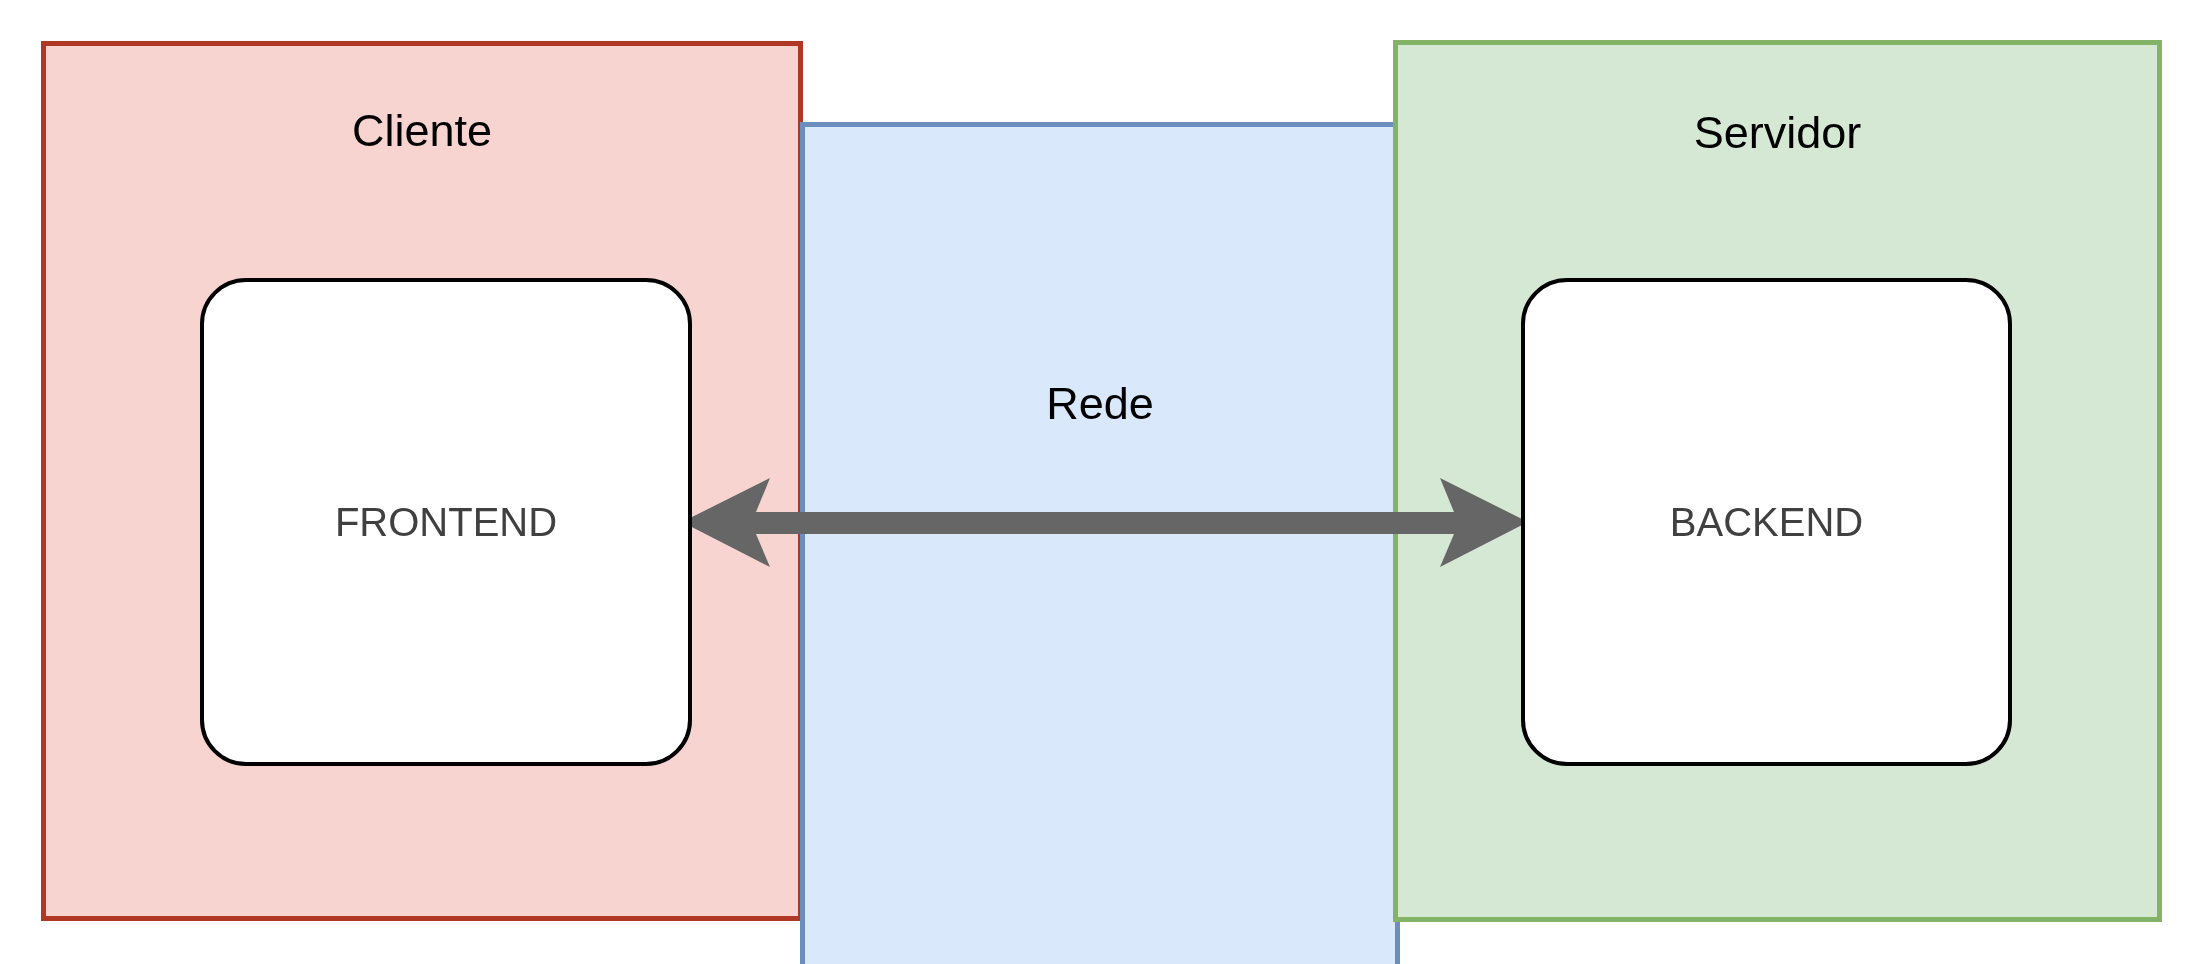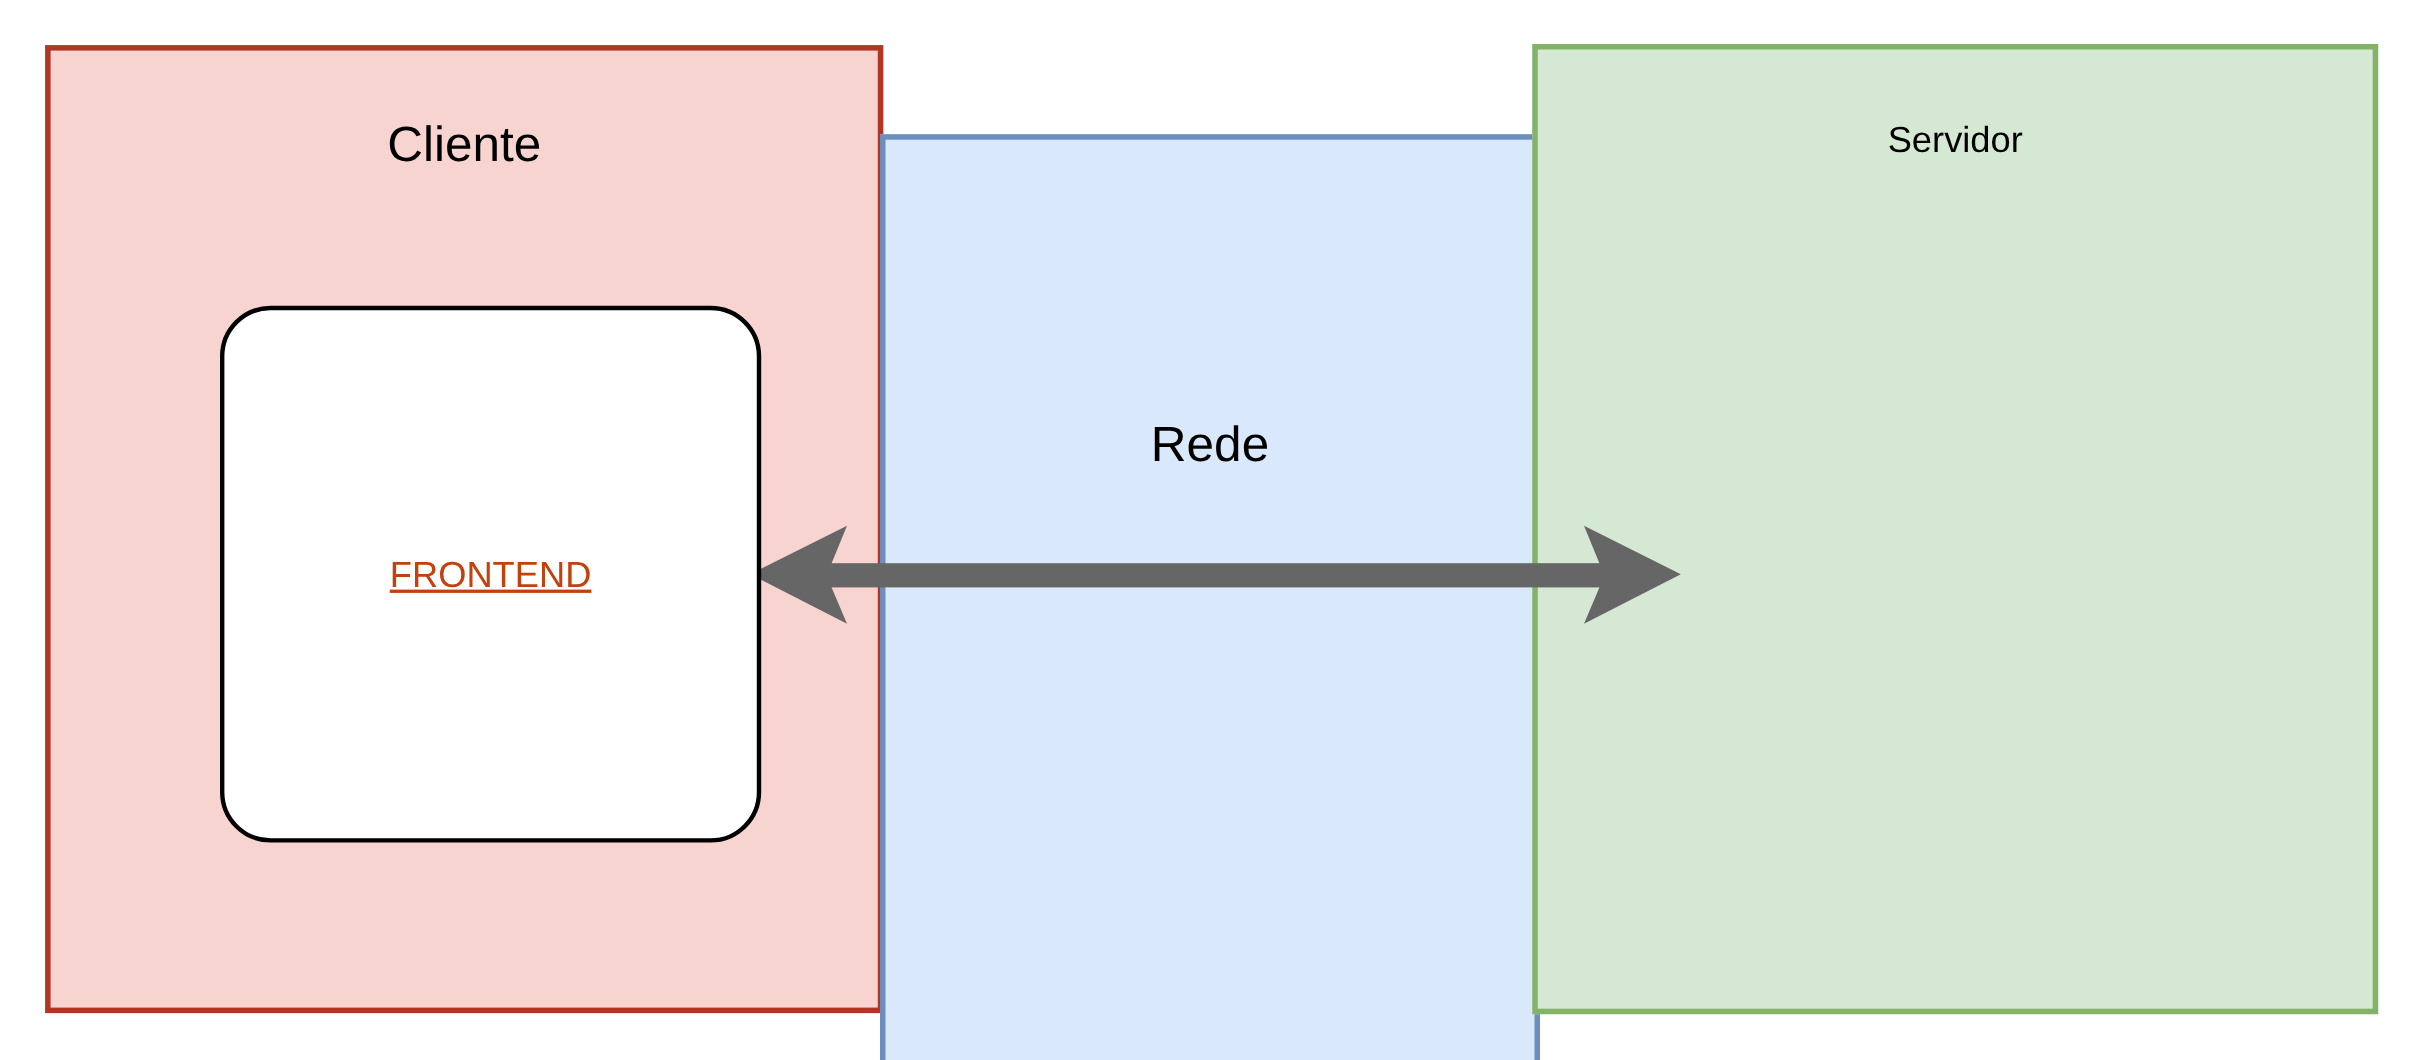--- a/index.html
+++ b/index.html
@@ -72,42 +72,41 @@
     top: 40px;
     width: 769px;
     height: 882px;
     background: #d5e8d4;
     border-color: #82b366;
     border-width: 5px;
     z-index: 3;
   }
   #zone-server .zone-label {
     top: 65px;
-    font-size: 33px;
+    font-size: 45px;
   }
 
   
   .node {
     position: absolute;
     box-sizing: border-box;
     background: #ffffff;
     border: 4px solid #000000;
     border-radius: 46px;
     display: flex;
     align-items: center;
     justify-content: center;
     z-index: 6;
   }
   .node-label {
-    font-size: 33px;
-    color: #c2410c;
+    font-size: 40px;
+    color: #404040;
     line-height: 1;
     white-space: nowrap;
     user-select: none;
-    text-decoration: underline;
   }
 
   #node-frontend {
     left: 200px;
     top: 278px;
     width: 492px;
     height: 488px;
   }
   #node-backend {
     left: 1521px;
@@ -150,14 +149,17 @@
 
     <path d="M 12 62 L 100 18 L 86 52 L 86 74 L 100 107 Z" fill="#666666"></path>
 
     <path d="M 858 62 L 770 18 L 784 52 L 784 74 L 770 107 Z" fill="#666666"></path>
   </svg>
 
   <div class="node" id="node-frontend">
     <span class="node-label">FRONTEND</span>
   </div>
 
+  <div class="node" id="node-backend">
+    <span class="node-label">BACKEND</span>
+  </div>
 
 </div>
 
 </body></html>

